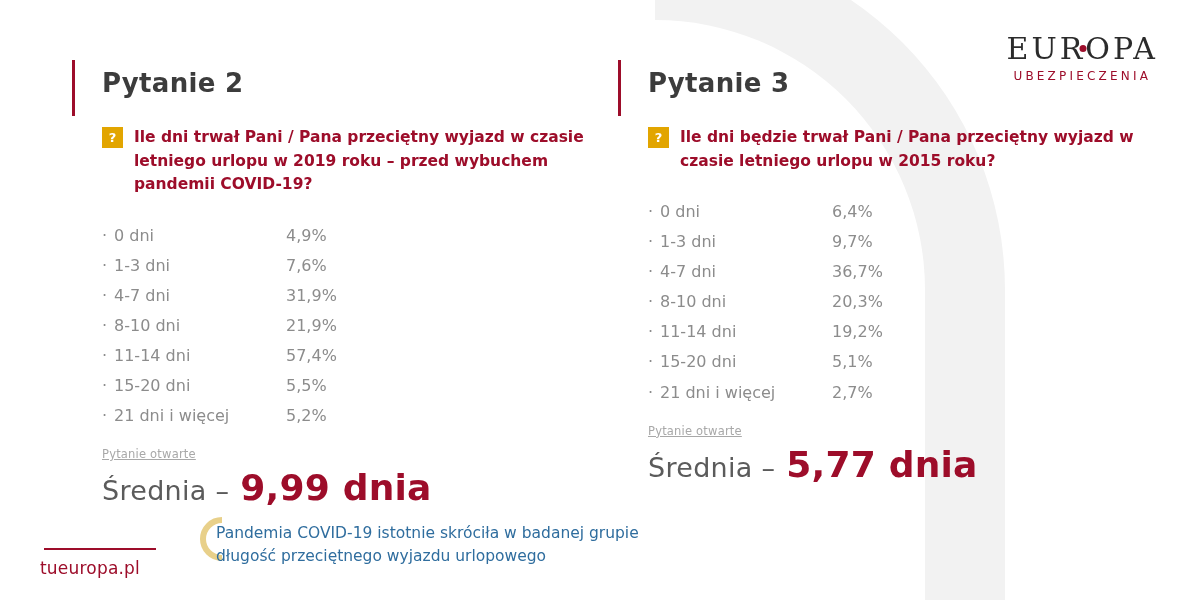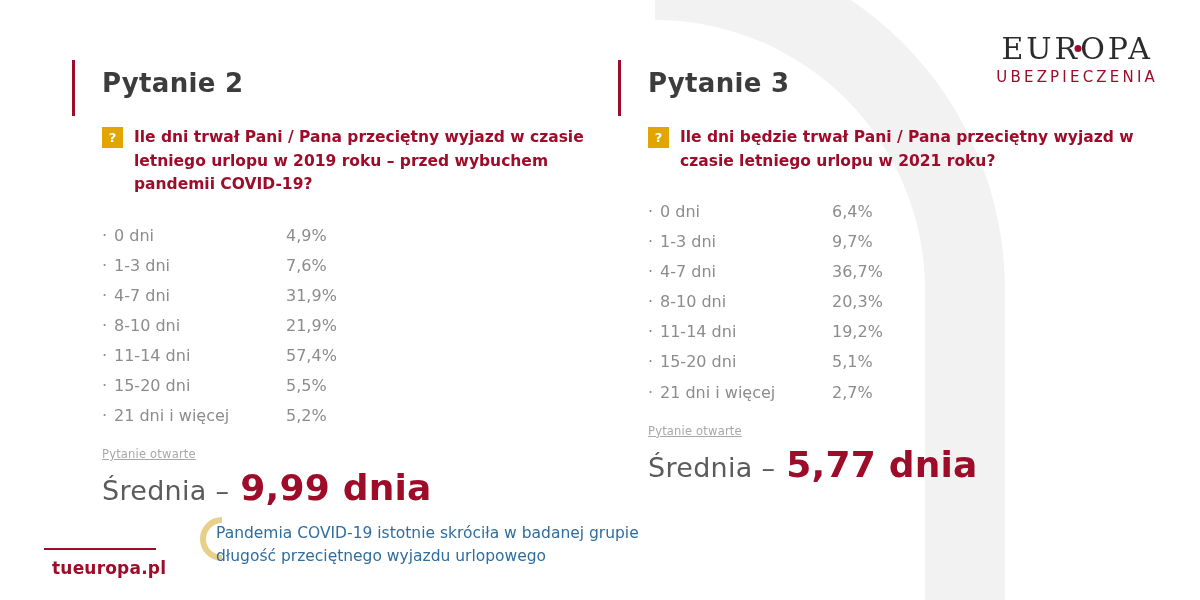--- a/index.html
+++ b/index.html
@@ -43,21 +43,21 @@
   }
   .logo-word {
     font-family: "DejaVu Serif", "Liberation Serif", serif;
     font-size: 30px;
     letter-spacing: 3px;
     color: #2b2b2b;
     position: relative;
     display: inline-block;
   }
   .logo-sub {
-    font-size: 15px;
+    font-size: 12px;
     letter-spacing: 3.2px;
     color: #9d0d2a;
     margin-top: 6px;
   }
   .logo-dot {
     position: absolute;
     left: 50.5%;
     top: 11px;
     width: 7px;
     height: 7px;
@@ -191,26 +191,25 @@
   .footer-rule {
     position: absolute;
     left: 44px;
     top: 548px;
     width: 112px;
     height: 2px;
     background: #9d0d2a;
   }
   .footer-url {
     position: absolute;
-    left: 52px;
+    left: 40px;
     top: 558px;
     font-size: 17px;
     color: #9d0d2a;
     letter-spacing: 0.2px;
-    font-weight: bold;
   }
 </style>
 </head>
 <body>
 
 <svg class="bg-arc" viewBox="0 0 700 640">
   <path d="M 350 -60 A 350 350 0 0 1 700 290 L 700 640 L 350 640 Z" fill="#f2f2f2"></path>
   <path d="M 350 20 A 270 270 0 0 1 620 290 L 620 640 L 350 640 Z" fill="#ffffff"></path>
 </svg>
 
@@ -275,21 +274,21 @@
       <span class="mean-value">9,99 dnia</span>
     </div>
   </section>
 
   <section class="panel right">
     <div class="panel-rule"></div>
     <h2 class="panel-title">Pytanie 3</h2>
 
     <div class="question">
       <span class="q-badge">?</span>
-      <span class="q-text">Ile dni będzie trwał Pani / Pana przeciętny wyjazd  w czasie letniego urlopu w 2021 roku?</span>
+      <span class="q-text">Ile dni będzie trwał Pani / Pana przeciętny wyjazd  w czasie letniego urlopu w 2015 roku?</span>
     </div>
 
     <ul class="answers">
       <li class="answer-row">
         <span class="answer-bullet">·</span>
         <span class="answer-label">0 dni</span>
         <span class="answer-value">6,4%</span>
       </li>
       <li class="answer-row">
         <span class="answer-bullet">·</span>

